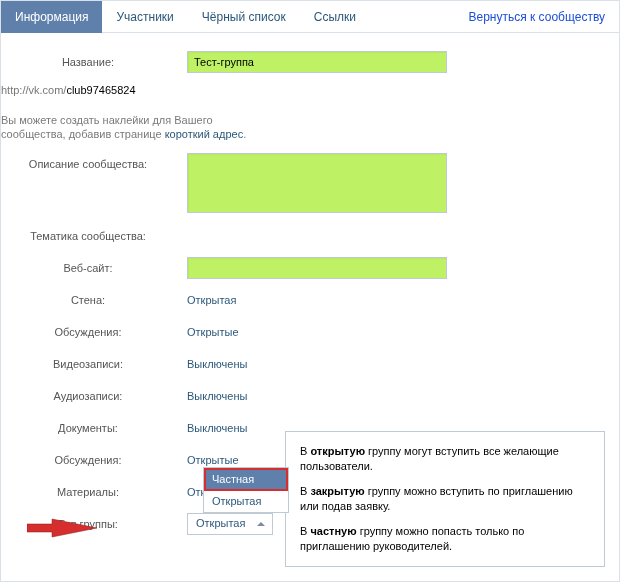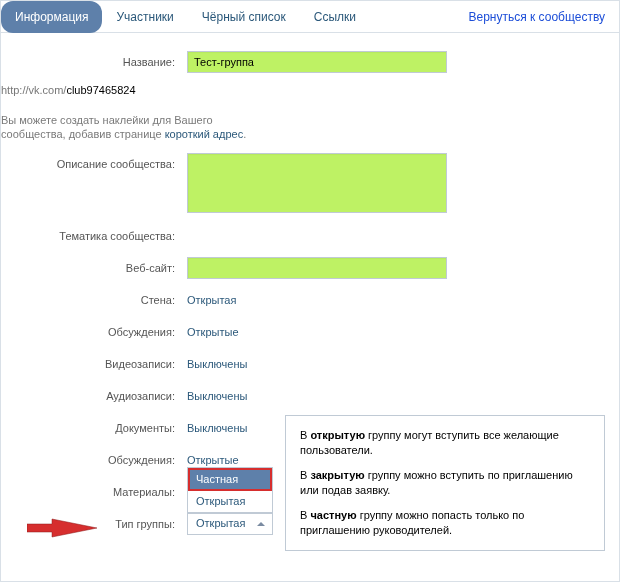--- a/index.html
+++ b/index.html
@@ -29,21 +29,20 @@
   .tab {
     padding: 0 14px;
     height: 32px;
     line-height: 32px;
     font-size: 12px;
     cursor: pointer;
   }
   .tab.active {
     background: #5e80aa;
     color: #fff;
-    border-radius: 12px;
   }
   .tab.inactive {
     color: #2b587a;
   }
   .tab-right {
     margin-left: auto;
     padding-right: 14px;
     color: #1d4ed8;
     font-size: 12px;
     height: 32px;
@@ -55,21 +54,21 @@
   .form {
     padding-top: 18px;
   }
   .row {
     display: flex;
     align-items: flex-start;
     margin-bottom: 10px;
   }
   .label {
     width: 186px;
-    text-align: right;
+    text-align: center;
     padding-right: 12px;
     color: #555;
     line-height: 22px;
     font-size: 11px;
   }
   .field {
     width: 260px;
     position: relative;
   }
   input.text, textarea.text, .select {
@@ -133,21 +132,21 @@
     font-size: 11px;
     cursor: pointer;
   }
 
   
   .dropdown-open {
     position: relative;
   }
   .dd-list {
     position: absolute;
-    left: 0;
+    left: 16px;
     bottom: 22px;
     width: 86px;
     border: 1px solid #c0cad5;
     background: #fff;
     z-index: 5;
   }
   .dd-item {
     padding: 3px 8px;
     font-size: 11px;
     color: #2b587a;
@@ -178,21 +177,21 @@
     width: 0; height: 0;
     border-left: 4px solid transparent;
     border-right: 4px solid transparent;
     border-bottom: 4px solid #7a8ba1;
   }
 
   
   .tooltip {
     position: absolute;
     left: 284px;
-    top: 414px;
+    top: 430px;
     width: 320px;
     border: 1px solid #c0cad5;
     background: #fff;
     padding: 12px 14px;
     font-size: 11px;
     line-height: 15px;
     color: #000;
   }
   .tooltip p {
     margin: 0 0 10px 0;

